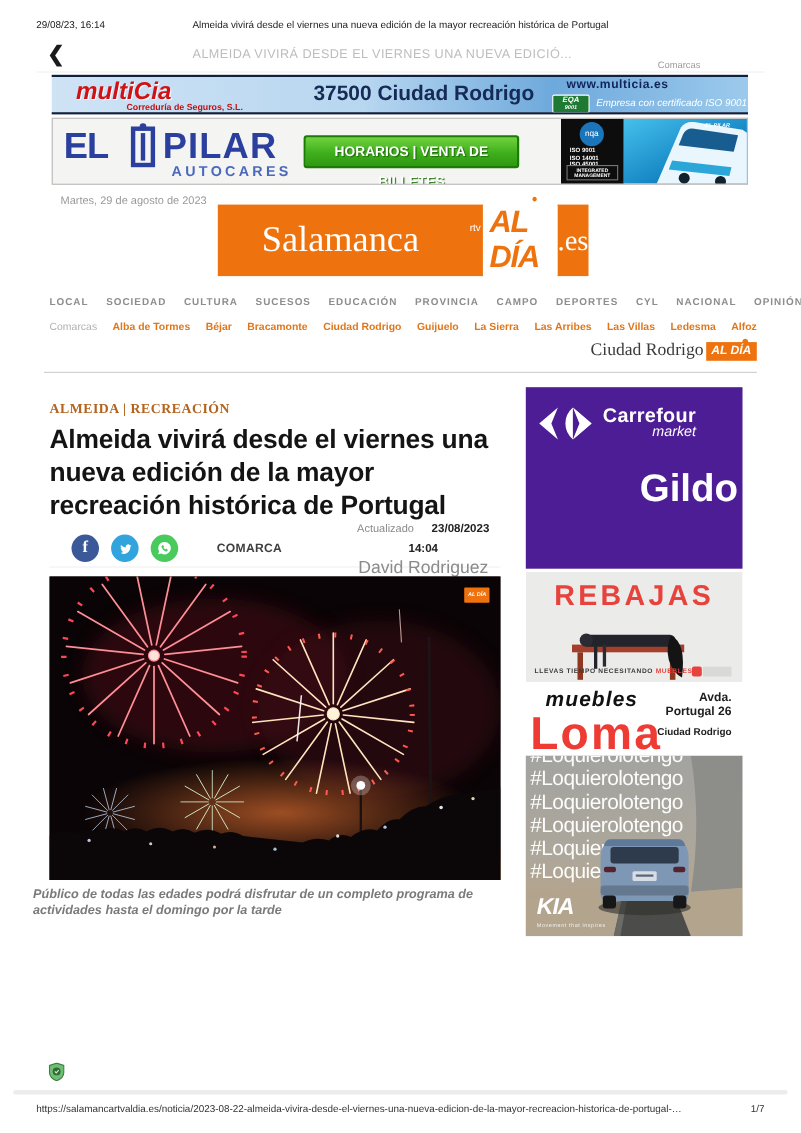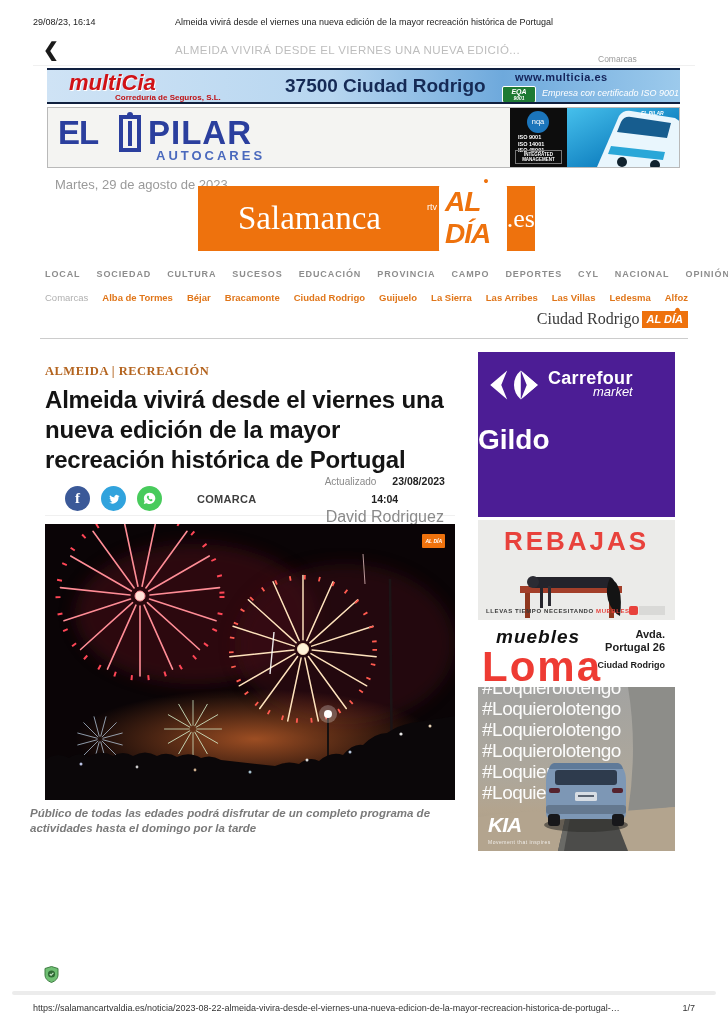--- a/index.html
+++ b/index.html
@@ -38,21 +38,21 @@
   .ep-sub { position:absolute; left:108px; top:40px; font-size:13px; font-weight:bold; color:#4a69bd; letter-spacing:3px; }
   .ep-btn { position:absolute; left:228px; top:15px; width:196px; height:30px; border:2px solid #1d7a08; border-radius:3px;
     background:linear-gradient(180deg,#6fd23c 0%,#3fae1d 55%,#2f9911 100%); color:#fff; font-weight:bold; font-size:12.5px; text-align:center; line-height:27px; text-shadow:1px 1px 1px #1b6d06; cursor:pointer; }
   .ep-right { position:absolute; left:462px; top:0; width:57px; height:59px; background:#0d0d0d; }
   .ep-nqa { position:absolute; left:17px; top:3px; width:22px; height:22px; border-radius:50%; background:#1b75bb; color:#fff; font-size:7.5px; text-align:center; line-height:22px; }
   .ep-isos { position:absolute; left:8px; top:26px; font-size:5.5px; color:#fff; font-weight:bold; line-height:6.5px; }
   .ep-im { position:absolute; left:5px; bottom:3px; width:47px; border:1px solid #777; color:#fff; font-size:4.5px; font-weight:bold; text-align:center; padding:1px 0; line-height:5px; }
   .ep-bus { position:absolute; left:519px; top:0; width:114px; height:59px; }
 
   
-  .date-line { position:absolute; left:55px; top:177px; font-size:13px; color:#9a9a9a;text-align:right; }
+  .date-line { position:absolute; left:55px; top:177px; font-size:10px; color:#9a9a9a;text-align:right; }
   .site-logo { position:absolute; left:198px; top:186px; width:337px; height:65px; background:#ee720d; cursor:pointer; display:flex; align-items:center; justify-content:center; }
   .lg-sal { font-family:"Liberation Serif", serif; color:#fff; font-size:33px;margin-left:40px; }
   .lg-rtv { color:#fff; font-size:9px; position:relative; top:-12px; left:1px;margin-left:45px; }
   .lg-box { background:#fff; border-radius:2px; padding:1px 5px 2px 6px; margin-left:3px; position:relative; }
   .lg-aldia { color:#ee720d; font-size:28px; font-weight:bold; font-style:italic; letter-spacing:-1px; }
   .lg-pin { position:absolute; top:-9px; right:16px; width:10px; height:10px; background:#fff; border-radius:50% 50% 50% 0; transform:rotate(-45deg); }
   .lg-pin::after{ content:""; position:absolute; left:3px; top:3px; width:4px; height:4px; border-radius:50%; background:#ee720d; }
   .lg-es { font-family:"Liberation Serif", serif; color:#fff; font-size:26px; }
 
   
@@ -86,21 +86,21 @@
   .photo svg { display:block; }
   .wm { position:absolute; top:10px; right:10px; background:#ee720d; color:#fff; font-size:5px; font-weight:bold; font-style:italic; padding:4px 3px; border-radius:1px; }
   .caption { position:absolute; left:30px; top:806px; width:412px; font-size:11.5px; font-weight:bold; font-style:italic; color:#7a7a7a; line-height:15px; }
 
   
   .ad-carrefour { position:absolute; left:478px; top:352px; width:197px; height:165px; background:#4c1d95; cursor:pointer; color:#fff; }
   .cf-row { position:absolute; left:10px; top:16px; display:flex; align-items:center; }
   .cf-text { margin-left:8px; line-height:15px; }
   .cf-brand { font-size:18px; font-weight:bold; letter-spacing:.3px; }
   .cf-market { font-size:13px; font-style:italic; text-align:right; margin-top:-2px; }
-  .cf-store { position:absolute; left:0; right:4px; top:72px; text-align:left; font-size:28px; font-weight:bold; }
+  .cf-store { position:absolute; left:0; right:4px; top:72px; text-align:right; font-size:35px; font-weight:bold; }
   .cf-loc { position:absolute; left:0; right:0; bottom:10px; text-align:center; font-size:16.5px; font-weight:bold; }
 
   .ad-loma { position:absolute; left:478px; top:520px; width:197px; height:164px; background:#fff; cursor:pointer; overflow:hidden; }
   .lm-photo { position:absolute; left:0; top:0; width:197px; height:100px; background:#ebebe9; }
   .lm-rebajas { position:absolute; left:0; right:0; top:6px; text-align:center; font-size:26px; font-weight:bold; color:#e8423c; letter-spacing:3px; }
   .lm-subline { position:absolute; left:8px; top:88px; font-size:6px; font-weight:bold; color:#3a3a3a; letter-spacing:.6px; }
   .lm-subline b { color:#e8423c; }
   .lm-mark { position:absolute; right:10px; top:86px; width:26px; height:9px; background:#d9d9d7; }
   .lm-mark::before { content:""; position:absolute; left:-10px; top:0; width:9px; height:9px; background:#e8423c; border-radius:2px; }
   .lm-muebles { position:absolute; left:18px; top:106px; font-size:19px; font-weight:bold; font-style:italic; color:#111; letter-spacing:1px; }
@@ -149,20 +149,21 @@
 
   <div class="ad-elpilar">
     <span class="ep-el">EL</span>
     <svg class="ep-tower" width="32" height="42" viewBox="0 0 32 42">
       <rect x="7" y="6" width="18" height="33" fill="none" stroke="#2b3f9e" stroke-width="4"></rect>
       <rect x="14" y="10" width="4" height="25" fill="#2b3f9e"></rect>
       <circle cx="16" cy="4" r="3" fill="#2b3f9e"></circle>
     </svg>
     <span class="ep-pilar">PILAR</span>
     <span class="ep-sub">AUTOCARES</span>
+    <div class="ep-btn">HORARIOS | VENTA DE BILLETES</div>
     <div class="ep-right">
       <span class="ep-nqa">nqa</span>
       <div class="ep-isos">
           <div>ISO 9001</div>
           <div>ISO 14001</div>
           <div>ISO 45001</div>
         </div>
       <div class="ep-im">INTEGRATED MANAGEMENT</div>
     </div>
     <svg class="ep-bus" width="114" height="59" viewBox="0 0 114 59">

